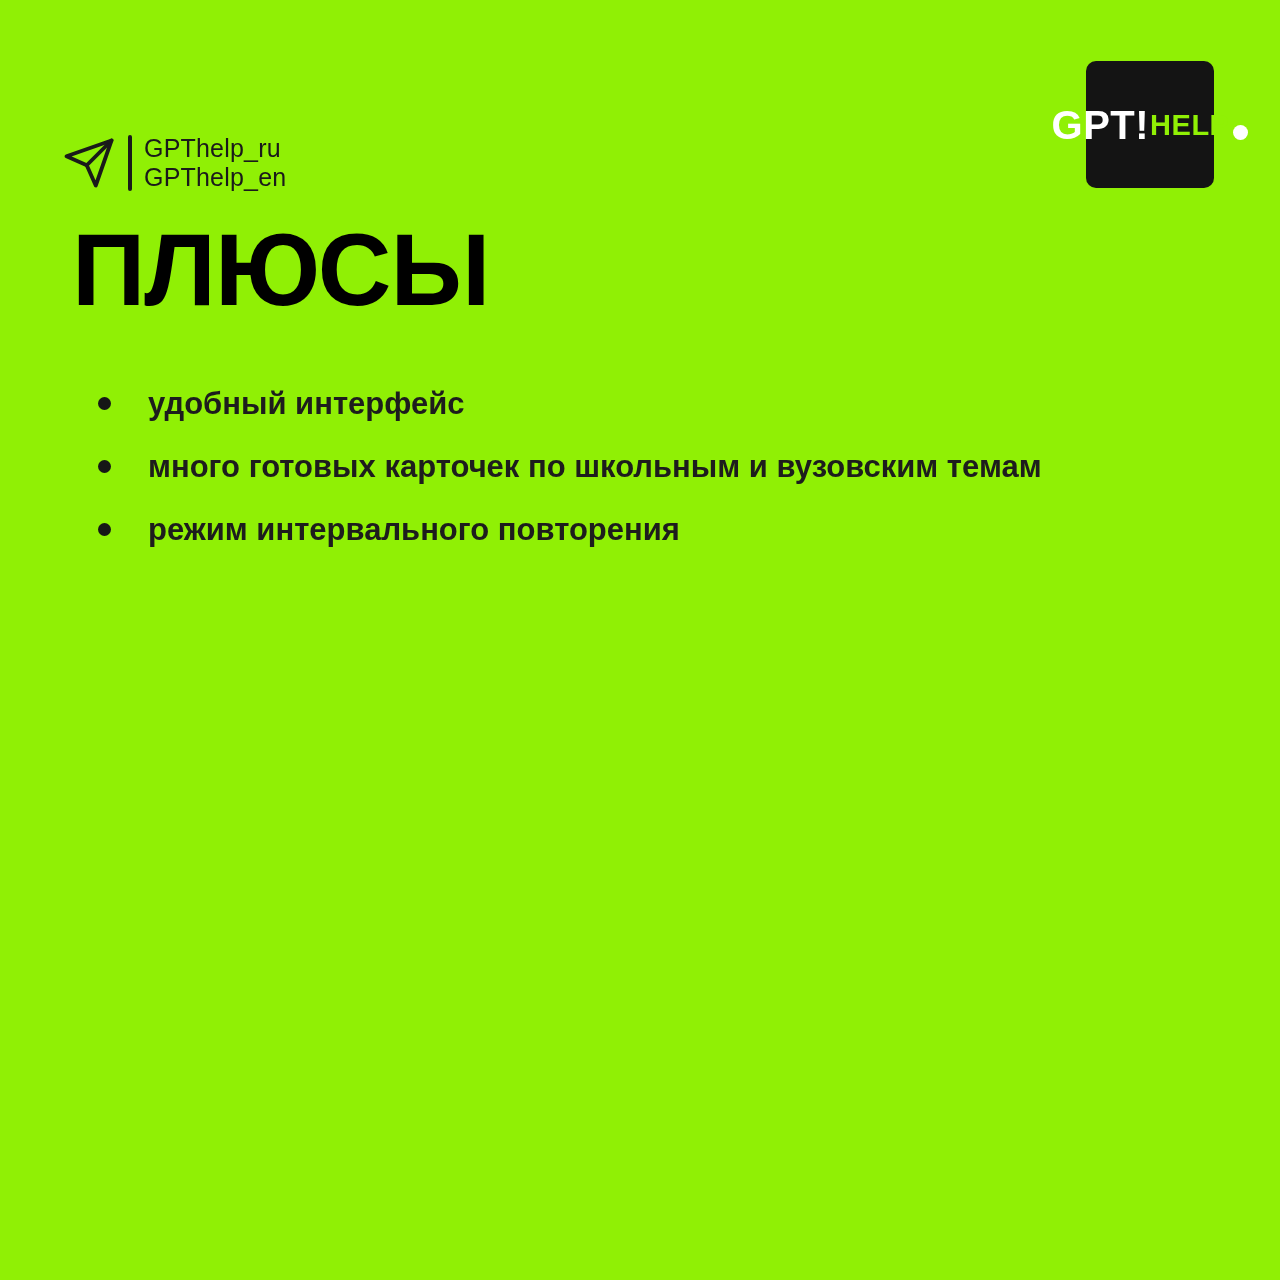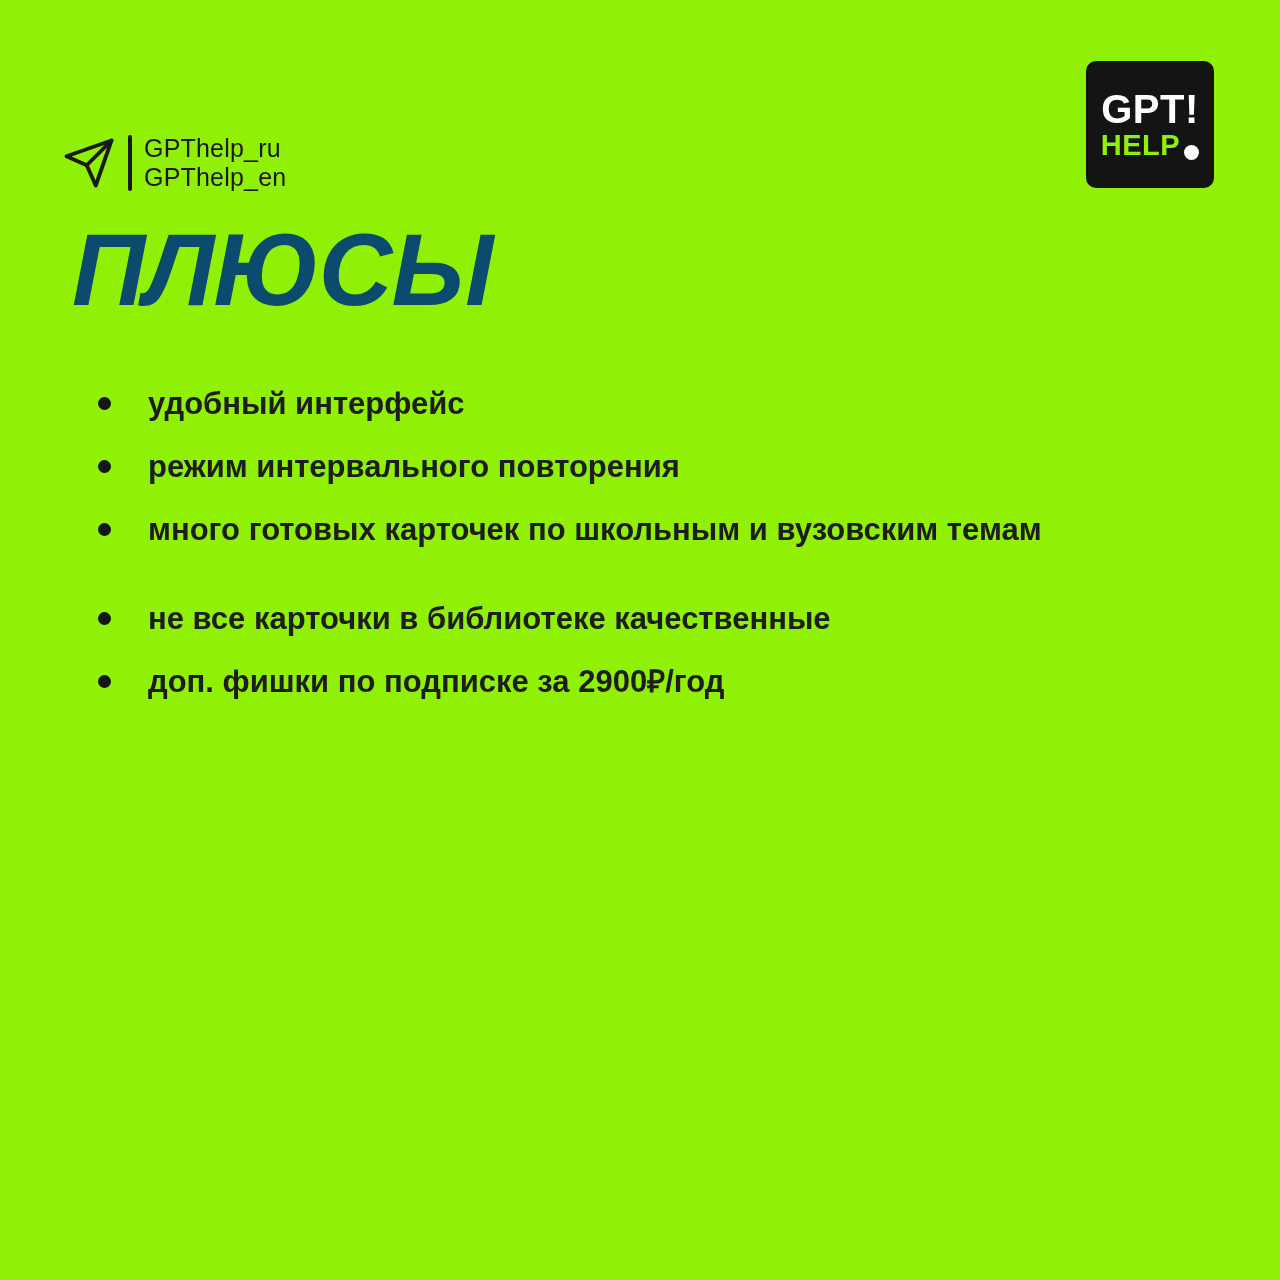--- a/index.html
+++ b/index.html
@@ -40,21 +40,21 @@
   
   .logo {
     position: absolute;
     right: 66px;
     top: 61px;
     width: 128px;
     height: 127px;
     background: #141414;
     border-radius: 10px;
     display: flex;
-    flex-direction: column;
+    flex-direction: row;
     align-items: center;
     justify-content: center;
     gap: 1px;
   }
   .logo-line1 {
     color: #FFFFFF;
     font-size: 40px;
     line-height: 40px;
     font-weight: 900;
     letter-spacing: 0.5px;
@@ -84,22 +84,21 @@
     position: absolute;
     left: 72px;
     top: 222px;
     width: 1140px;
   }
   .section-title {
     font-size: 102px;
     line-height: 0.96;
     font-weight: 900;
     letter-spacing: -1px;
-    color: #0c4a6e;
-    font-style: italic;
+    color: #000000;
   }
   .section-title.minus { margin-top: 88px; }
 
   ul.points {
     list-style: none;
     margin-top: 52px;
   }
   ul.points.minus { margin-top: 26px; }
   ul.points li {
     position: relative;
@@ -143,22 +142,18 @@
     <span class="word">HELP</span>
     <span class="logo-dot"></span>
   </div>
 </div>
 
 <div class="content">
 
   <h1 class="section-title">ПЛЮСЫ</h1>
   <ul class="points">
     <li>удобный интерфейс</li>
+    <li>много готовых карточек по школьным и вузовским темам</li>
     <li>режим интервального повторения</li>
-    <li>много готовых карточек по школьным и вузовским темам</li>
   </ul>
 
-  <ul class="points minus">
-    <li>не все карточки в библиотеке качественные</li>
-    <li>доп. фишки по подписке за 2900₽/год</li>
-  </ul>
 
 </div>
 
 </body></html>

